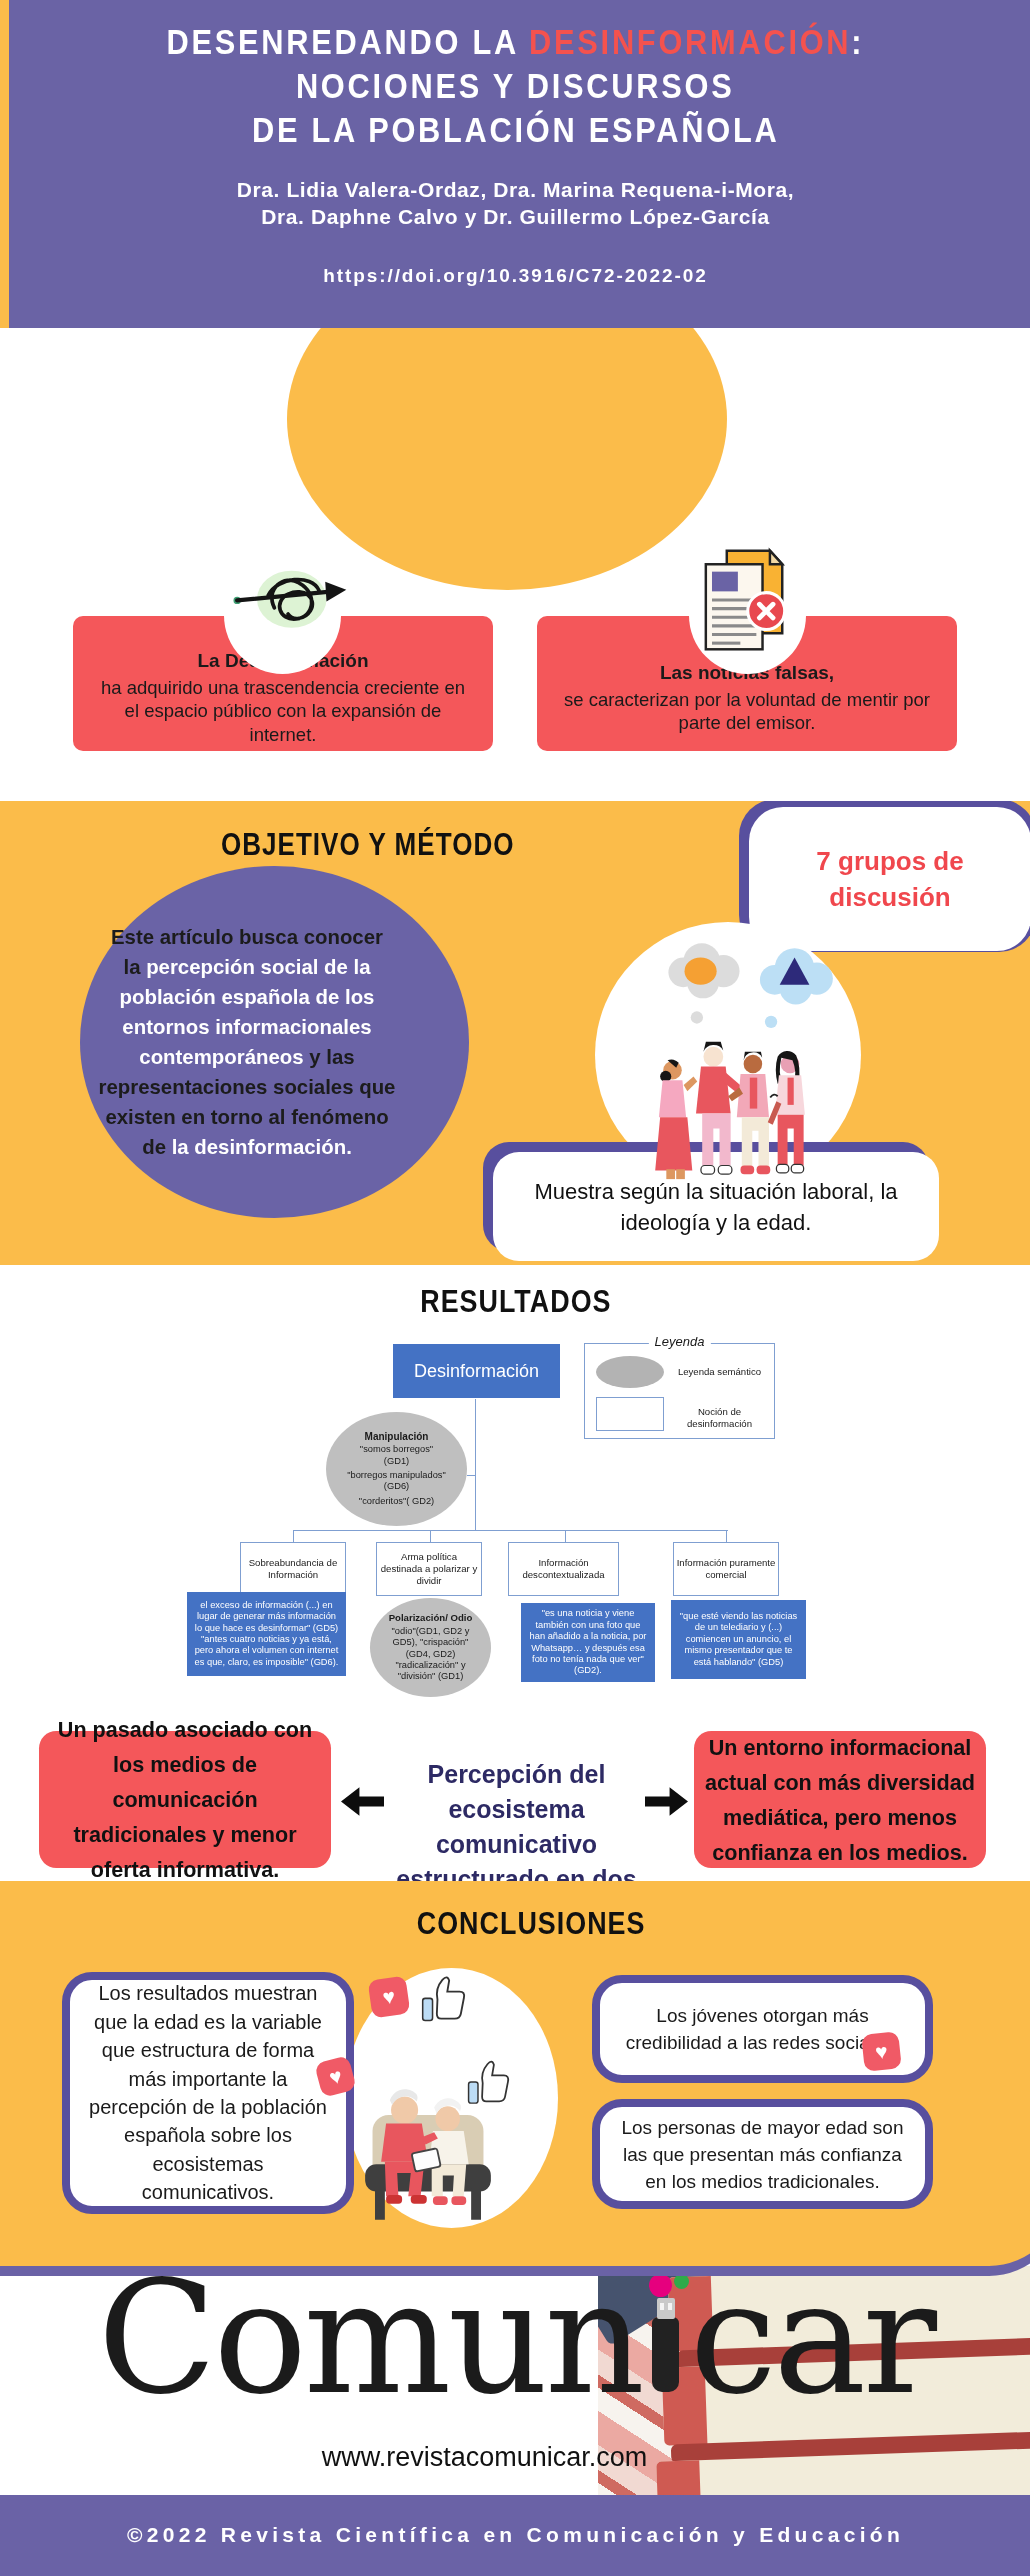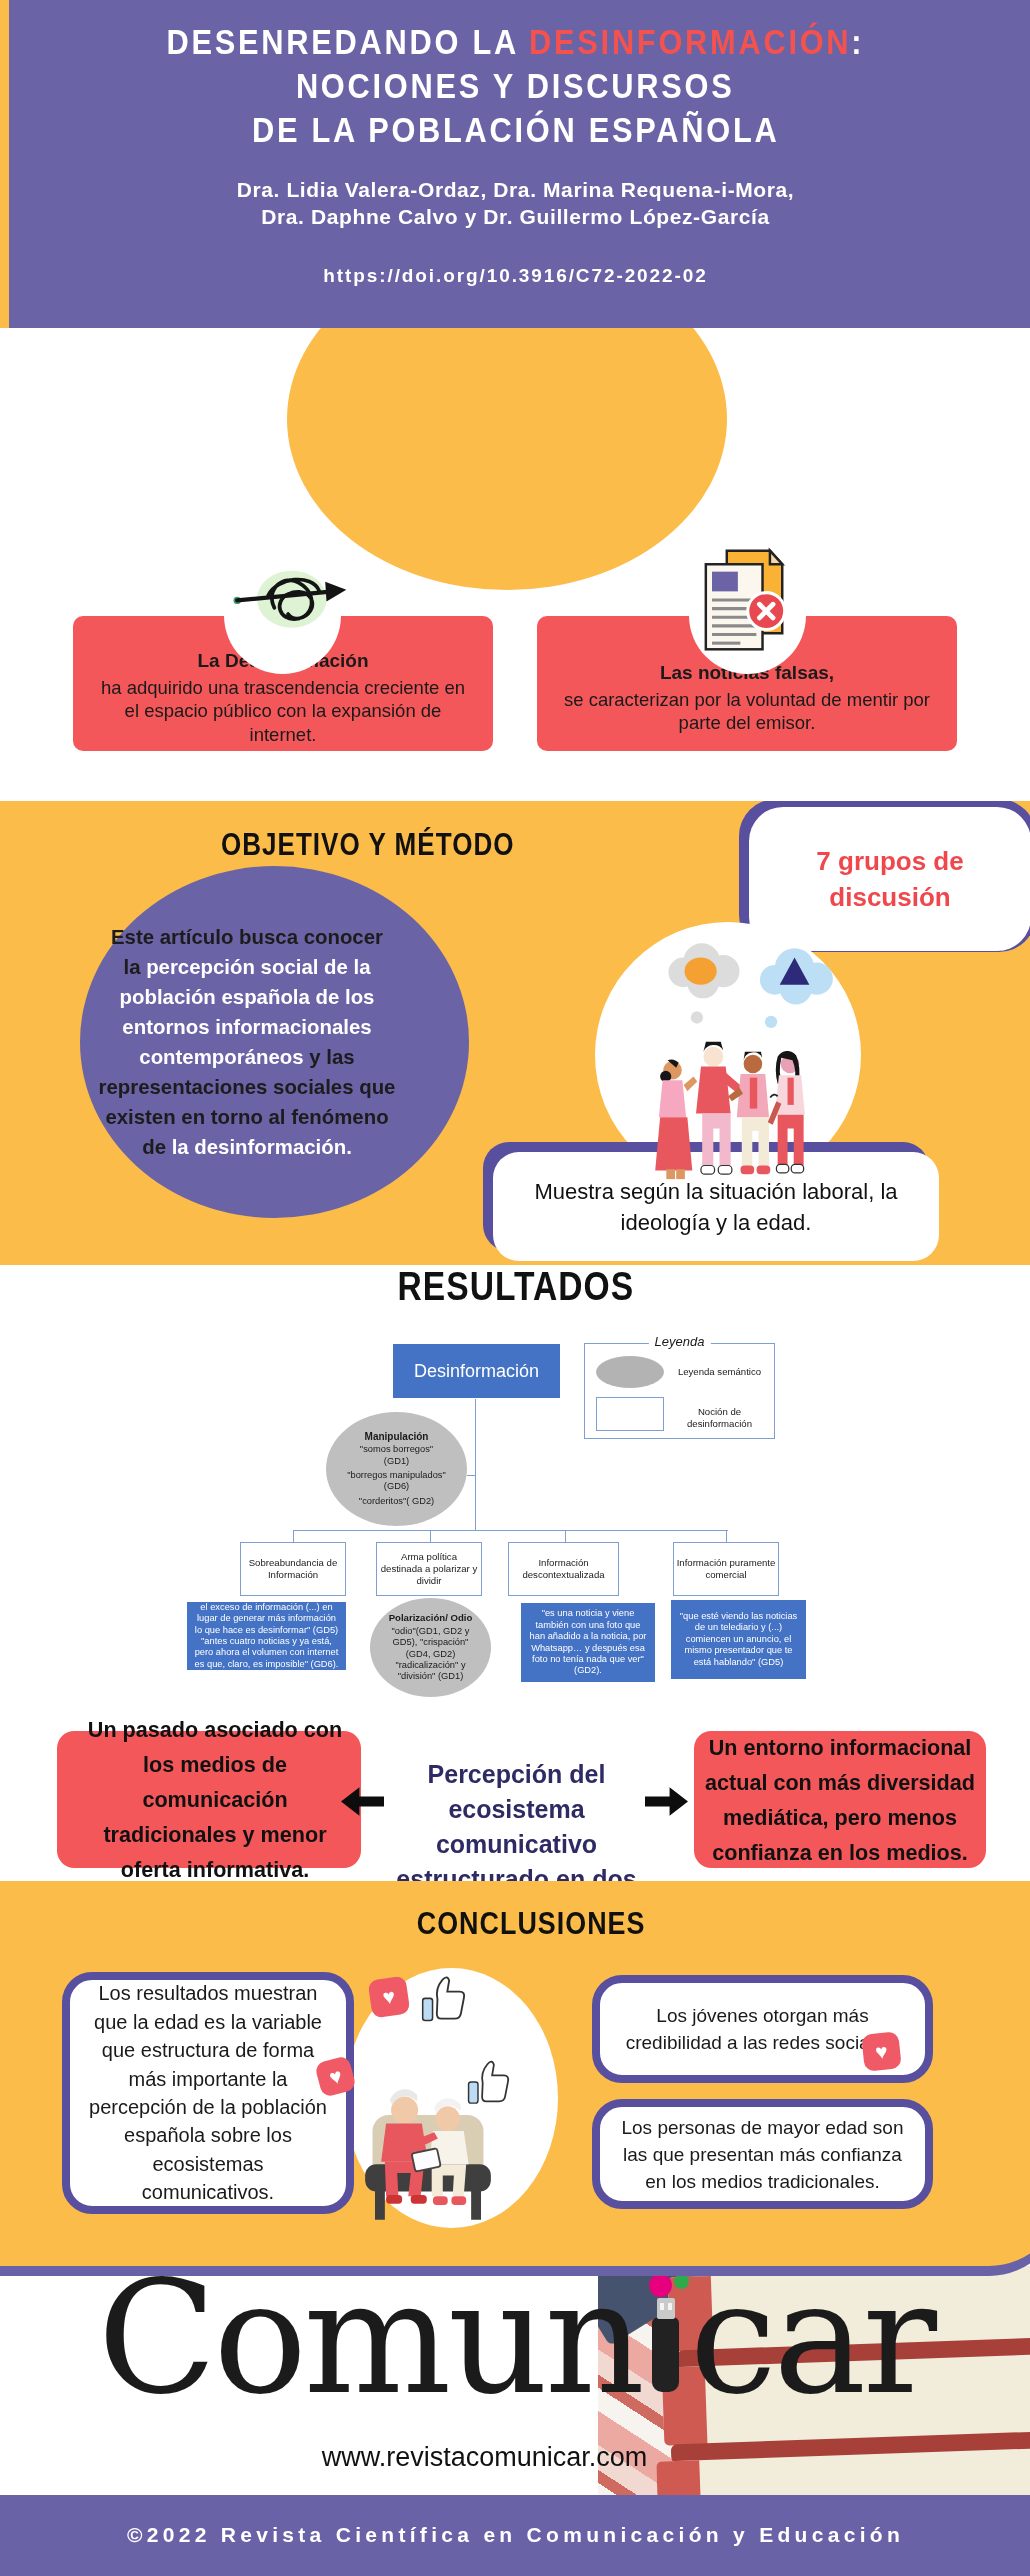--- a/index.html
+++ b/index.html
@@ -46,21 +46,21 @@
   .obj-ellipse .txt{font-weight:bold;font-size:20.4px;line-height:30px;width:334px;color:#1c1c1c;}
   .wht{color:#ffffff;}
   .blk{color:#1c1c1c;}
   .people-circle{position:absolute;left:595px;top:121px;width:266px;height:266px;background:#fff;border-radius:50%;}
   .muestra{position:absolute;left:493px;top:351px;width:446px;height:109px;background:#fff;border-radius:26px;
       box-shadow:-10px -10px 0 #584f9e;display:flex;align-items:center;justify-content:center;text-align:center;}
   .muestra .txt{font-size:22px;line-height:31px;color:#111;width:383px;}
 
   
   .resultados{top:1264px;height:617px;background:#fff;}
-  .res-h{top:0;font-size:40px;}
+  .res-h{top:19px;font-size:32px;}
   .tline{position:absolute;background:#7f9fd1;}
   .root-box{position:absolute;left:393px;top:80px;width:167px;height:54px;background:#4472c4;color:#fff;
       font-size:18px;display:flex;align-items:center;justify-content:center;}
   .legend{position:absolute;left:584px;top:79px;width:189px;height:94px;border:1.2px solid #7f9fd1;background:#fff;}
   .legend-title{position:absolute;top:-10px;left:50%;transform:translateX(-50%);background:#fff;
       padding:0 6.2px;font-style:italic;font-size:13px;}
   .leg-ellipse{position:absolute;left:11px;top:12.4px;width:68px;height:32px;background:#b3b3b3;border-radius:50%;}
   .leg-rect{position:absolute;left:11px;top:53px;width:66px;height:32px;background:#fff;border:1.2px solid #7f9fd1;}
   .leg-label{position:absolute;left:85px;width:99px;font-size:9.6px;line-height:11.7px;text-align:center;}
   .gray-ellipse{position:absolute;background:#bfbfbf;border-radius:50%;display:flex;flex-direction:column;
@@ -292,29 +292,29 @@
       <div class="ge-body" style="width:99px;">"somos borregos" (GD1)</div>
       <div class="ge-body" style="width:105px;margin-top:3.1px;">"borregos manipulados" (GD6)</div>
       <div class="ge-body" style="width:105px;margin-top:3.1px;">"corderitos"( GD2)</div>
     </div>
 
     <div class="branch-box" style="left:240px;width:106px;">Sobreabundancia de Información</div>
     <div class="branch-box" style="left:376px;width:106px;">Arma política destinada a polarizar y dividir</div>
     <div class="branch-box" style="left:508px;width:111px;">Información descontextualizada</div>
     <div class="branch-box" style="left:673px;width:106px;">Información puramente comercial</div>
 
-    <div class="quote-box" style="left:187px;top:338px;width:159px;height:68px;">el exceso de información (...) en lugar de generar más información lo que hace es desinformar" (GD5) "antes cuatro noticias y ya está, pero ahora el volumen con internet es que, claro, es imposible" (GD6).</div>
+    <div class="quote-box" style="left:187px;top:328px;width:159px;height:84px;">el exceso de información (...) en lugar de generar más información lo que hace es desinformar" (GD5) "antes cuatro noticias y ya está, pero ahora el volumen con internet es que, claro, es imposible" (GD6).</div>
     <div class="gray-ellipse" style="left:370px;top:334px;width:121px;height:99px;">
       <div class="ge-title" style="font-size:9.6px;">Polarización/ Odio</div>
       <div class="ge-body" style="width:93px;">"odio"(GD1, GD2 y GD5), "crispación" (GD4, GD2) "radicalización" y "división" (GD1)</div>
     </div>
     <div class="quote-box" style="left:521px;top:339px;width:134px;height:79px;">"es una noticia y viene también con una foto que han añadido a la noticia, por Whatsapp… y después esa foto no tenía nada que ver" (GD2).</div>
     <div class="quote-box" style="left:671px;top:336px;width:135px;height:79px;">"que esté viendo las noticias de un telediario y (...) comiencen un anuncio, el mismo presentador que te está hablando" (GD5)</div>
 
-    <div class="polo-box" style="left:57px;padding-left:12px;">
+    <div class="polo-box" style="left:39px;">
       <div class="txt">Un pasado asociado con los medios de comunicación tradicionales y menor oferta informativa.</div>
     </div>
     <div class="arrow" style="left:341px;">
       <svg width="43" height="31" viewBox="0 0 70 50">
           <path d="M70,17 H30 V2 L0,25 L30,48 V33 H70 Z" fill="#0d0d0d"></path>
         </svg>
     </div>
     <div class="polo-center">Percepción del ecosistema comunicativo estructurado en dos polos cronológicos</div>
     <div class="arrow" style="left:645px;">
       <svg width="43" height="31" viewBox="0 0 70 50">

